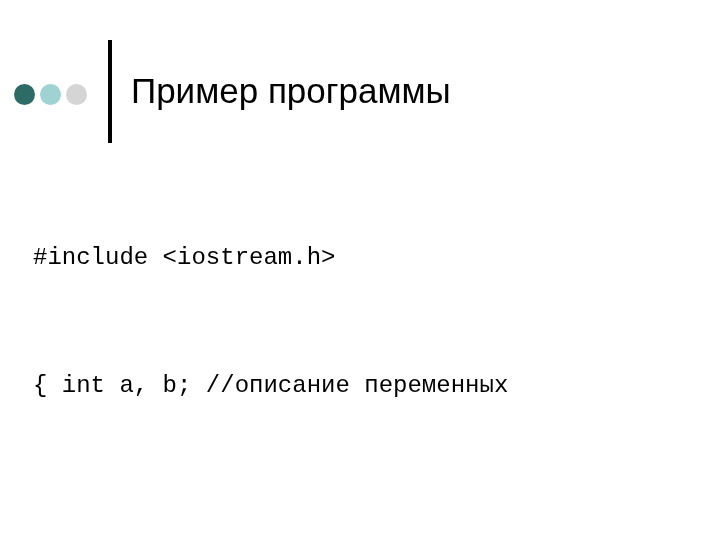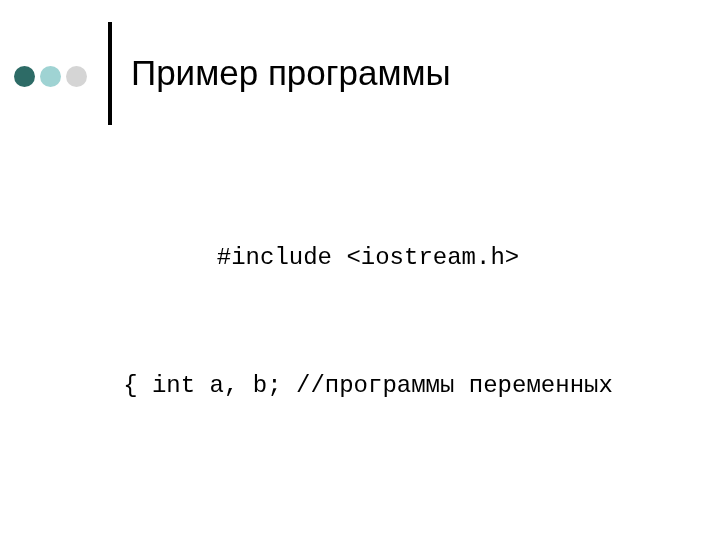--- a/index.html
+++ b/index.html
@@ -21,21 +21,21 @@
     top: 0;
     width: 720px;
     height: 540px;
     background: #ffffff;
   }
 
   
   .slide-header {
     position: absolute;
     left: 0;
-    top: 22px;
+    top: 40px;
     width: 708px;
     height: 106px;
   }
 
   .bullet-cluster {
     position: absolute;
     left: 14px;
     top: 44px;
     width: 86px;
     height: 22px;
@@ -82,21 +82,20 @@
     font-family: "Liberation Mono", "DejaVu Sans Mono", monospace;
     font-size: 24px;
     line-height: 42.5px;
     color: #000000;
     white-space: pre;
   }
   .code-line {
     display: block;
     height: 42.5px;
     white-space: pre;
-    text-align: center;
   }
 </style>
 </head>
 <body>
 
 <div class="slide">
 
   <div class="slide-header">
 
     <div class="bullet-cluster">
@@ -105,20 +104,20 @@
       <span class="bullet-dot b3" style="background: rgb(213, 213, 213);"></span>
     </div>
 
     <div class="header-divider" style="background: rgb(0, 0, 0);"></div>
 
     <div class="slide-title">Пример программы</div>
   </div>
 
   <div class="code-block">
     <span class="code-line">#include &lt;iostream.h&gt;</span>
-    <span class="code-line">{ int a, b; //программы переменных</span>
+    <span class="code-line">{ int a, b; //описание переменных</span>
     
     
     
     
   </div>
 
 </div>
 
 </body></html>

